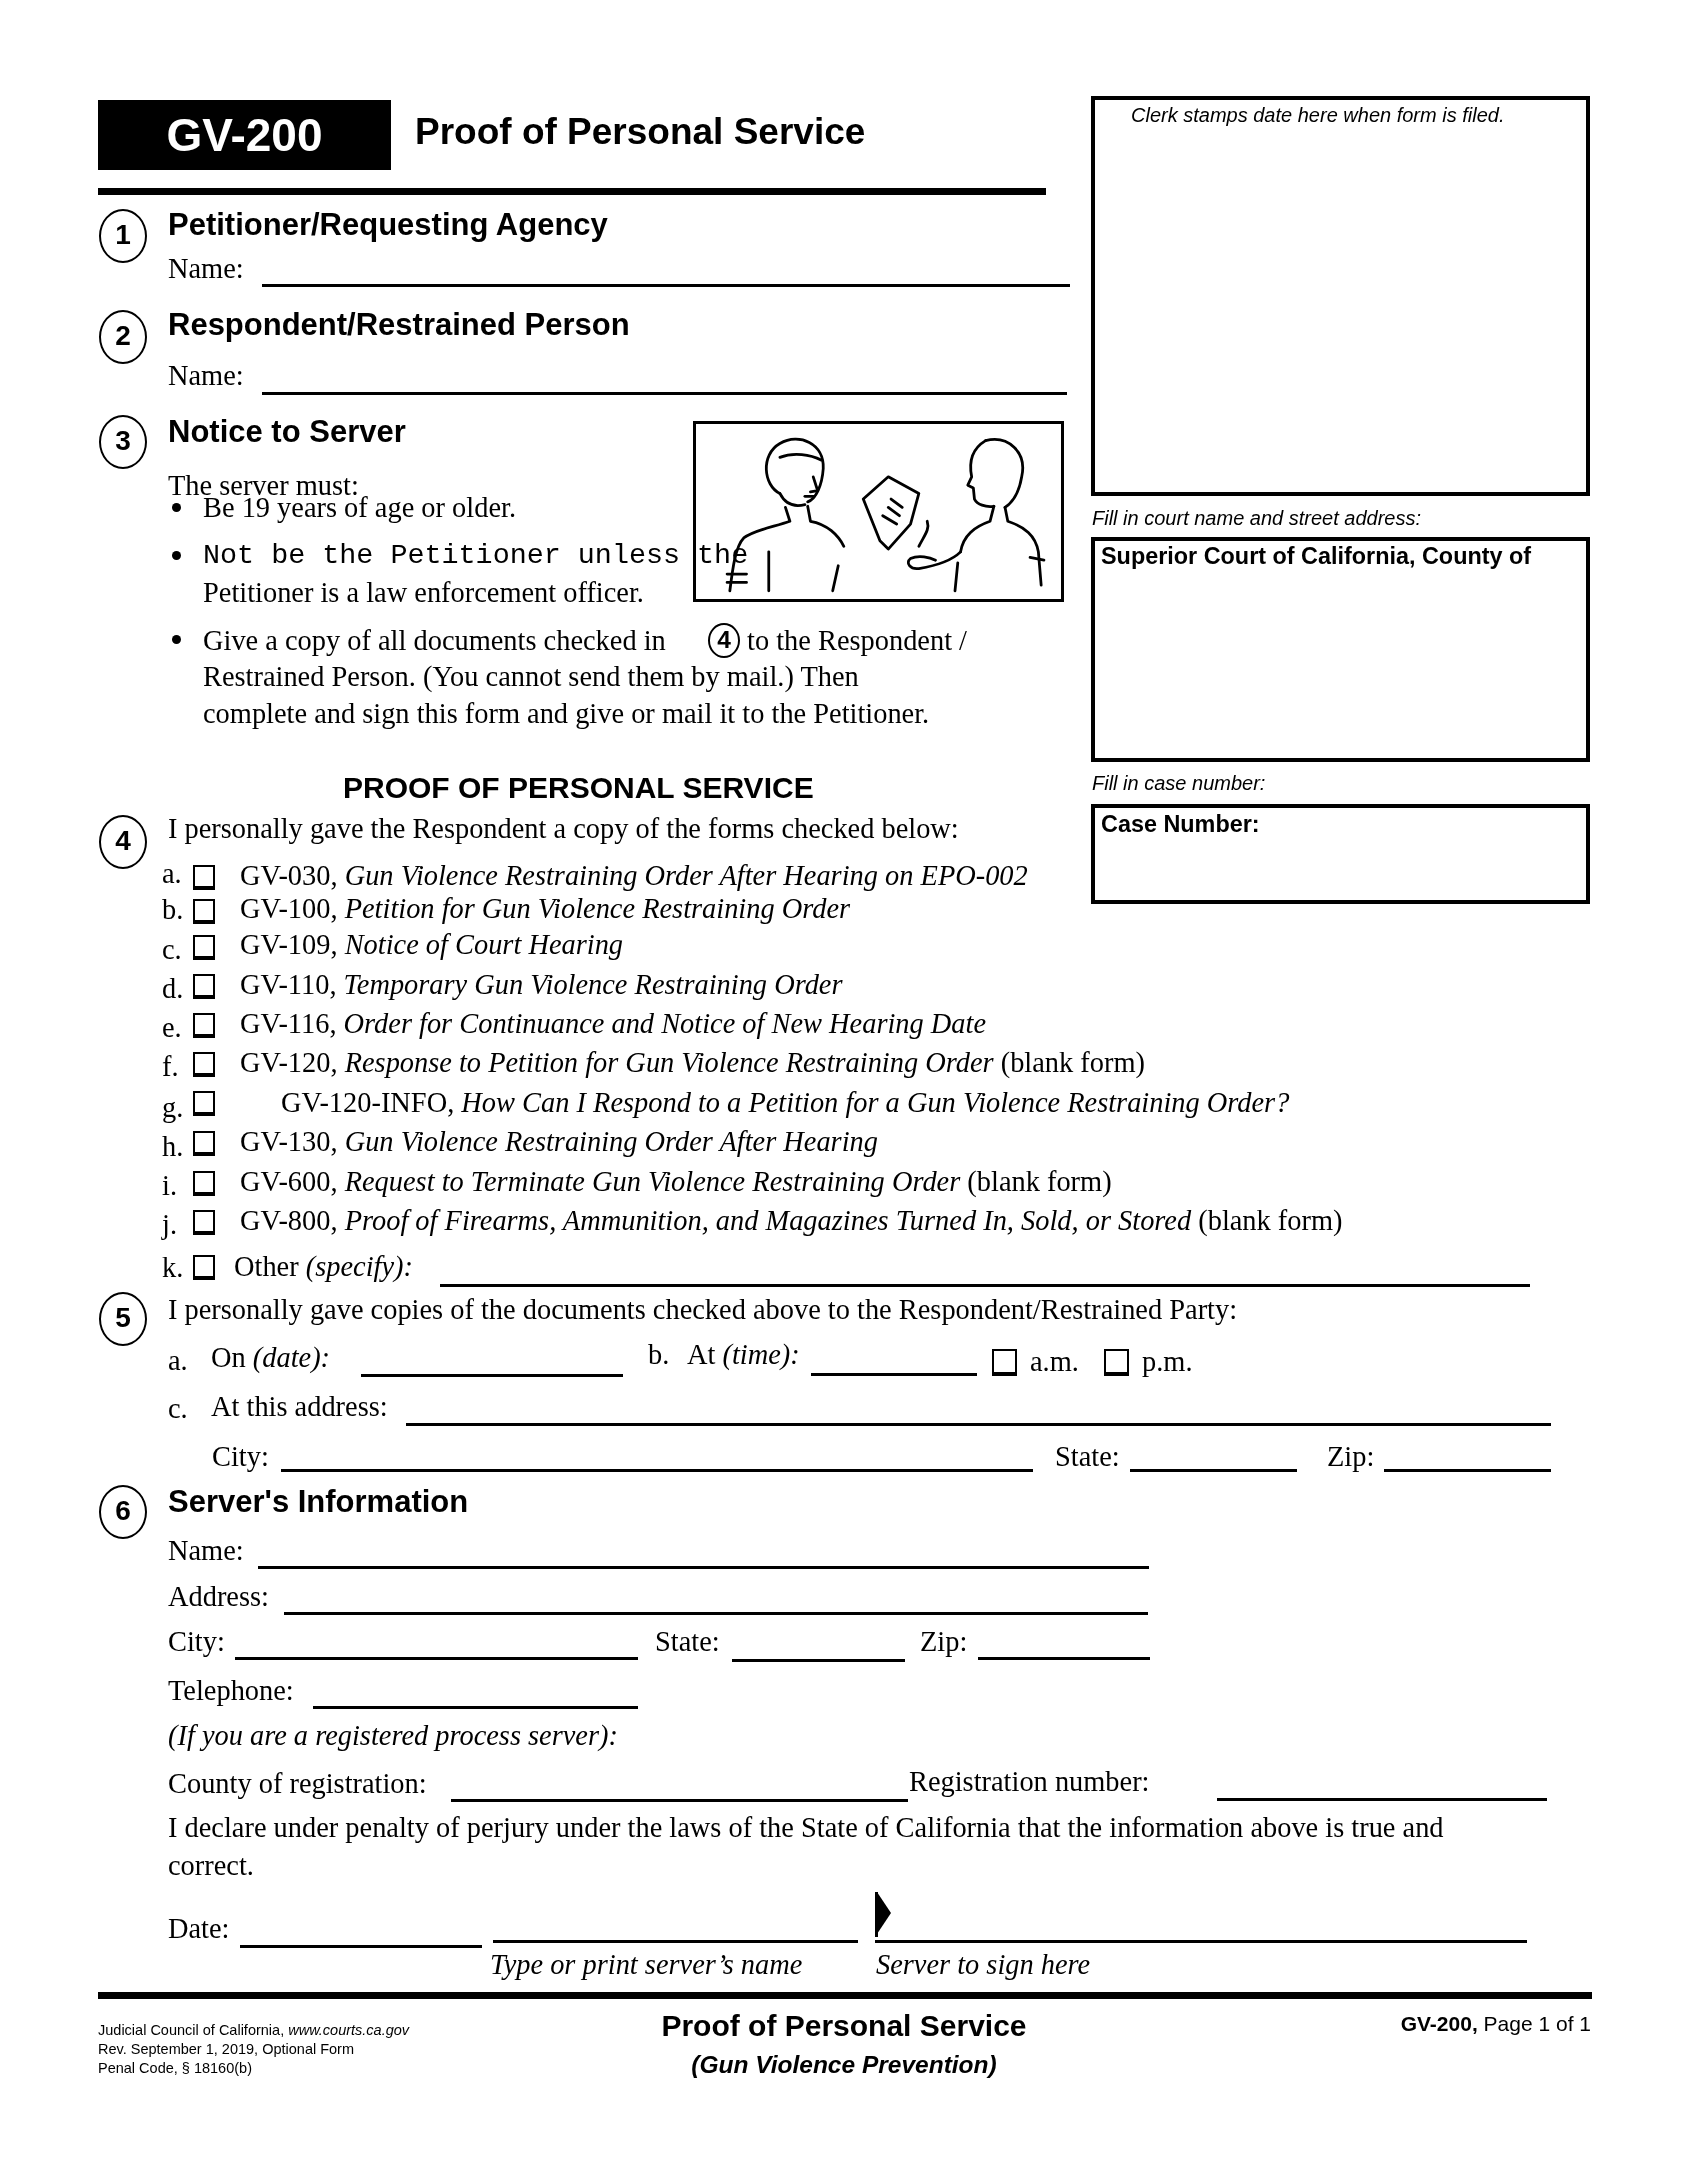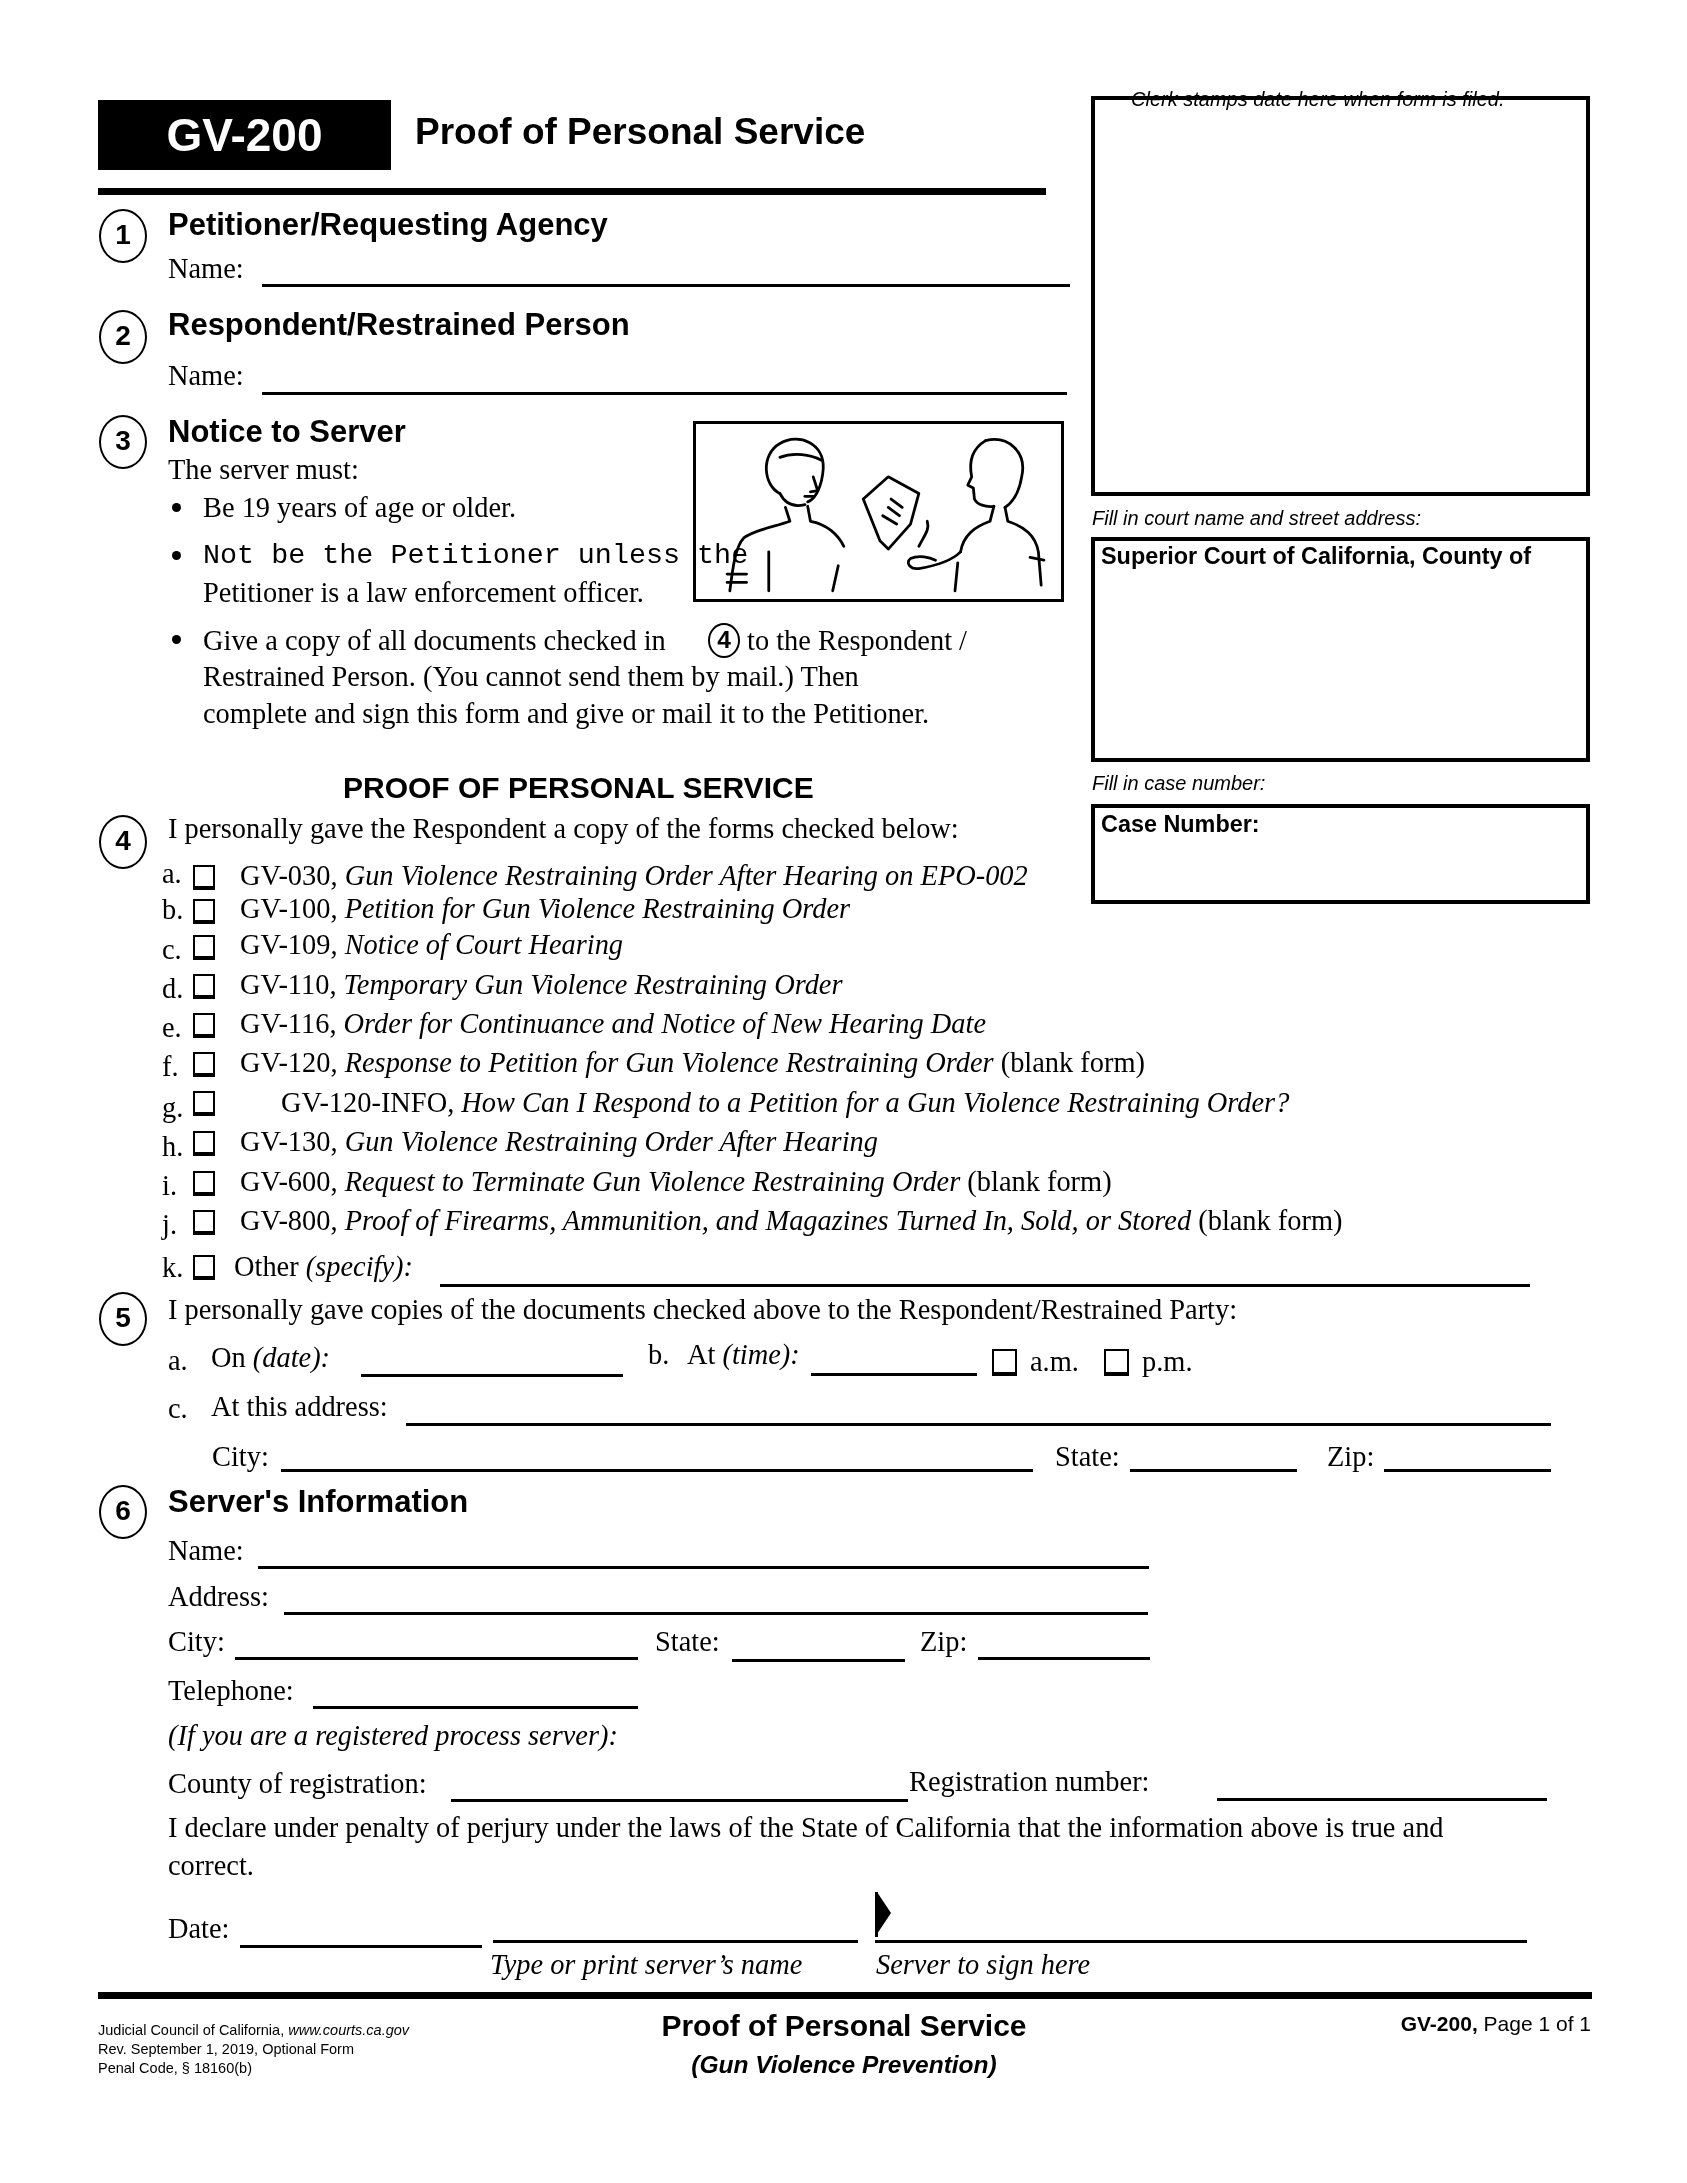--- a/index.html
+++ b/index.html
@@ -21,21 +21,21 @@
 </style>
 </head>
 <body>
 
 <div class="abs" style="left:98px;top:100px;width:293px;height:70px;background:#000;"></div>
 <div class="abs sans b" style="left:98px;top:100px;width:293px;height:70px;color:#fff;font-size:46px;line-height:70px;text-align:center;">GV-200</div>
 <div class="abs sans b" style="left:415px;top:111px;font-size:37px;white-space:nowrap;">Proof of Personal Service</div>
 <div class="rule" style="left:98px;top:188px;width:948px;height:6.7px;"></div>
 
 <div class="box" style="left:1091px;top:96px;width:499px;height:400px;"></div>
-<div class="abs small-i" style="left:1131px;top:88px;">Clerk stamps date here when form is filed.</div>
+<div class="abs small-i" style="left:1131px;top:104px;">Clerk stamps date here when form is filed.</div>
 
 <div class="abs small-i" style="left:1092px;top:507px;">Fill in court name and street address:</div>
 <div class="box" style="left:1091px;top:537px;width:499px;height:225px;"></div>
 <div class="abs sans b" style="left:1101px;top:543px;font-size:23.4px;white-space:nowrap;">Superior Court of California, County of</div>
 
 <div class="abs small-i" style="left:1092px;top:772px;">Fill in case number:</div>
 <div class="box" style="left:1091px;top:804px;width:499px;height:100px;"></div>
 <div class="abs sans b" style="left:1101px;top:811px;font-size:23.4px;white-space:nowrap;">Case Number:</div>
 
 <div class="circ" style="left:99px;top:209px;">1</div>
@@ -43,21 +43,21 @@
 <div class="abs t" style="left:168px;top:255px;">Name:</div>
 <div class="line" style="left:262px;top:284px;width:808px;"></div>
 
 <div class="circ" style="left:99px;top:310px;">2</div>
 <div class="abs h2" style="left:168px;top:307px;">Respondent/Restrained Person</div>
 <div class="abs t" style="left:168px;top:362px;">Name:</div>
 <div class="line" style="left:262px;top:392px;width:805px;"></div>
 
 <div class="circ" style="left:99px;top:415px;">3</div>
 <div class="abs h2" style="left:168px;top:414px;">Notice to Server</div>
-<div class="abs t" style="left:168px;top:456px;">The server must:</div>
+<div class="abs t" style="left:168px;top:472px;">The server must:</div>
 
 <div class="bullet" style="left:172px;top:503px;"></div>
 <div class="abs t" style="left:203px;top:494px;">Be 19 years of age or older.</div>
 
 <div class="bullet" style="left:172px;top:551px;"></div>
 <div class="abs t" style="left:203px;top:542px;font-family:Liberation Mono, monospace;">Not be the Petitioner unless the</div>
 <div class="abs t" style="left:203px;top:579px;">Petitioner is a law enforcement officer.</div>
 
 <div class="bullet" style="left:172px;top:635px;"></div>
 <div class="abs t" style="left:203px;top:627px;">Give a copy of all documents checked in</div>

